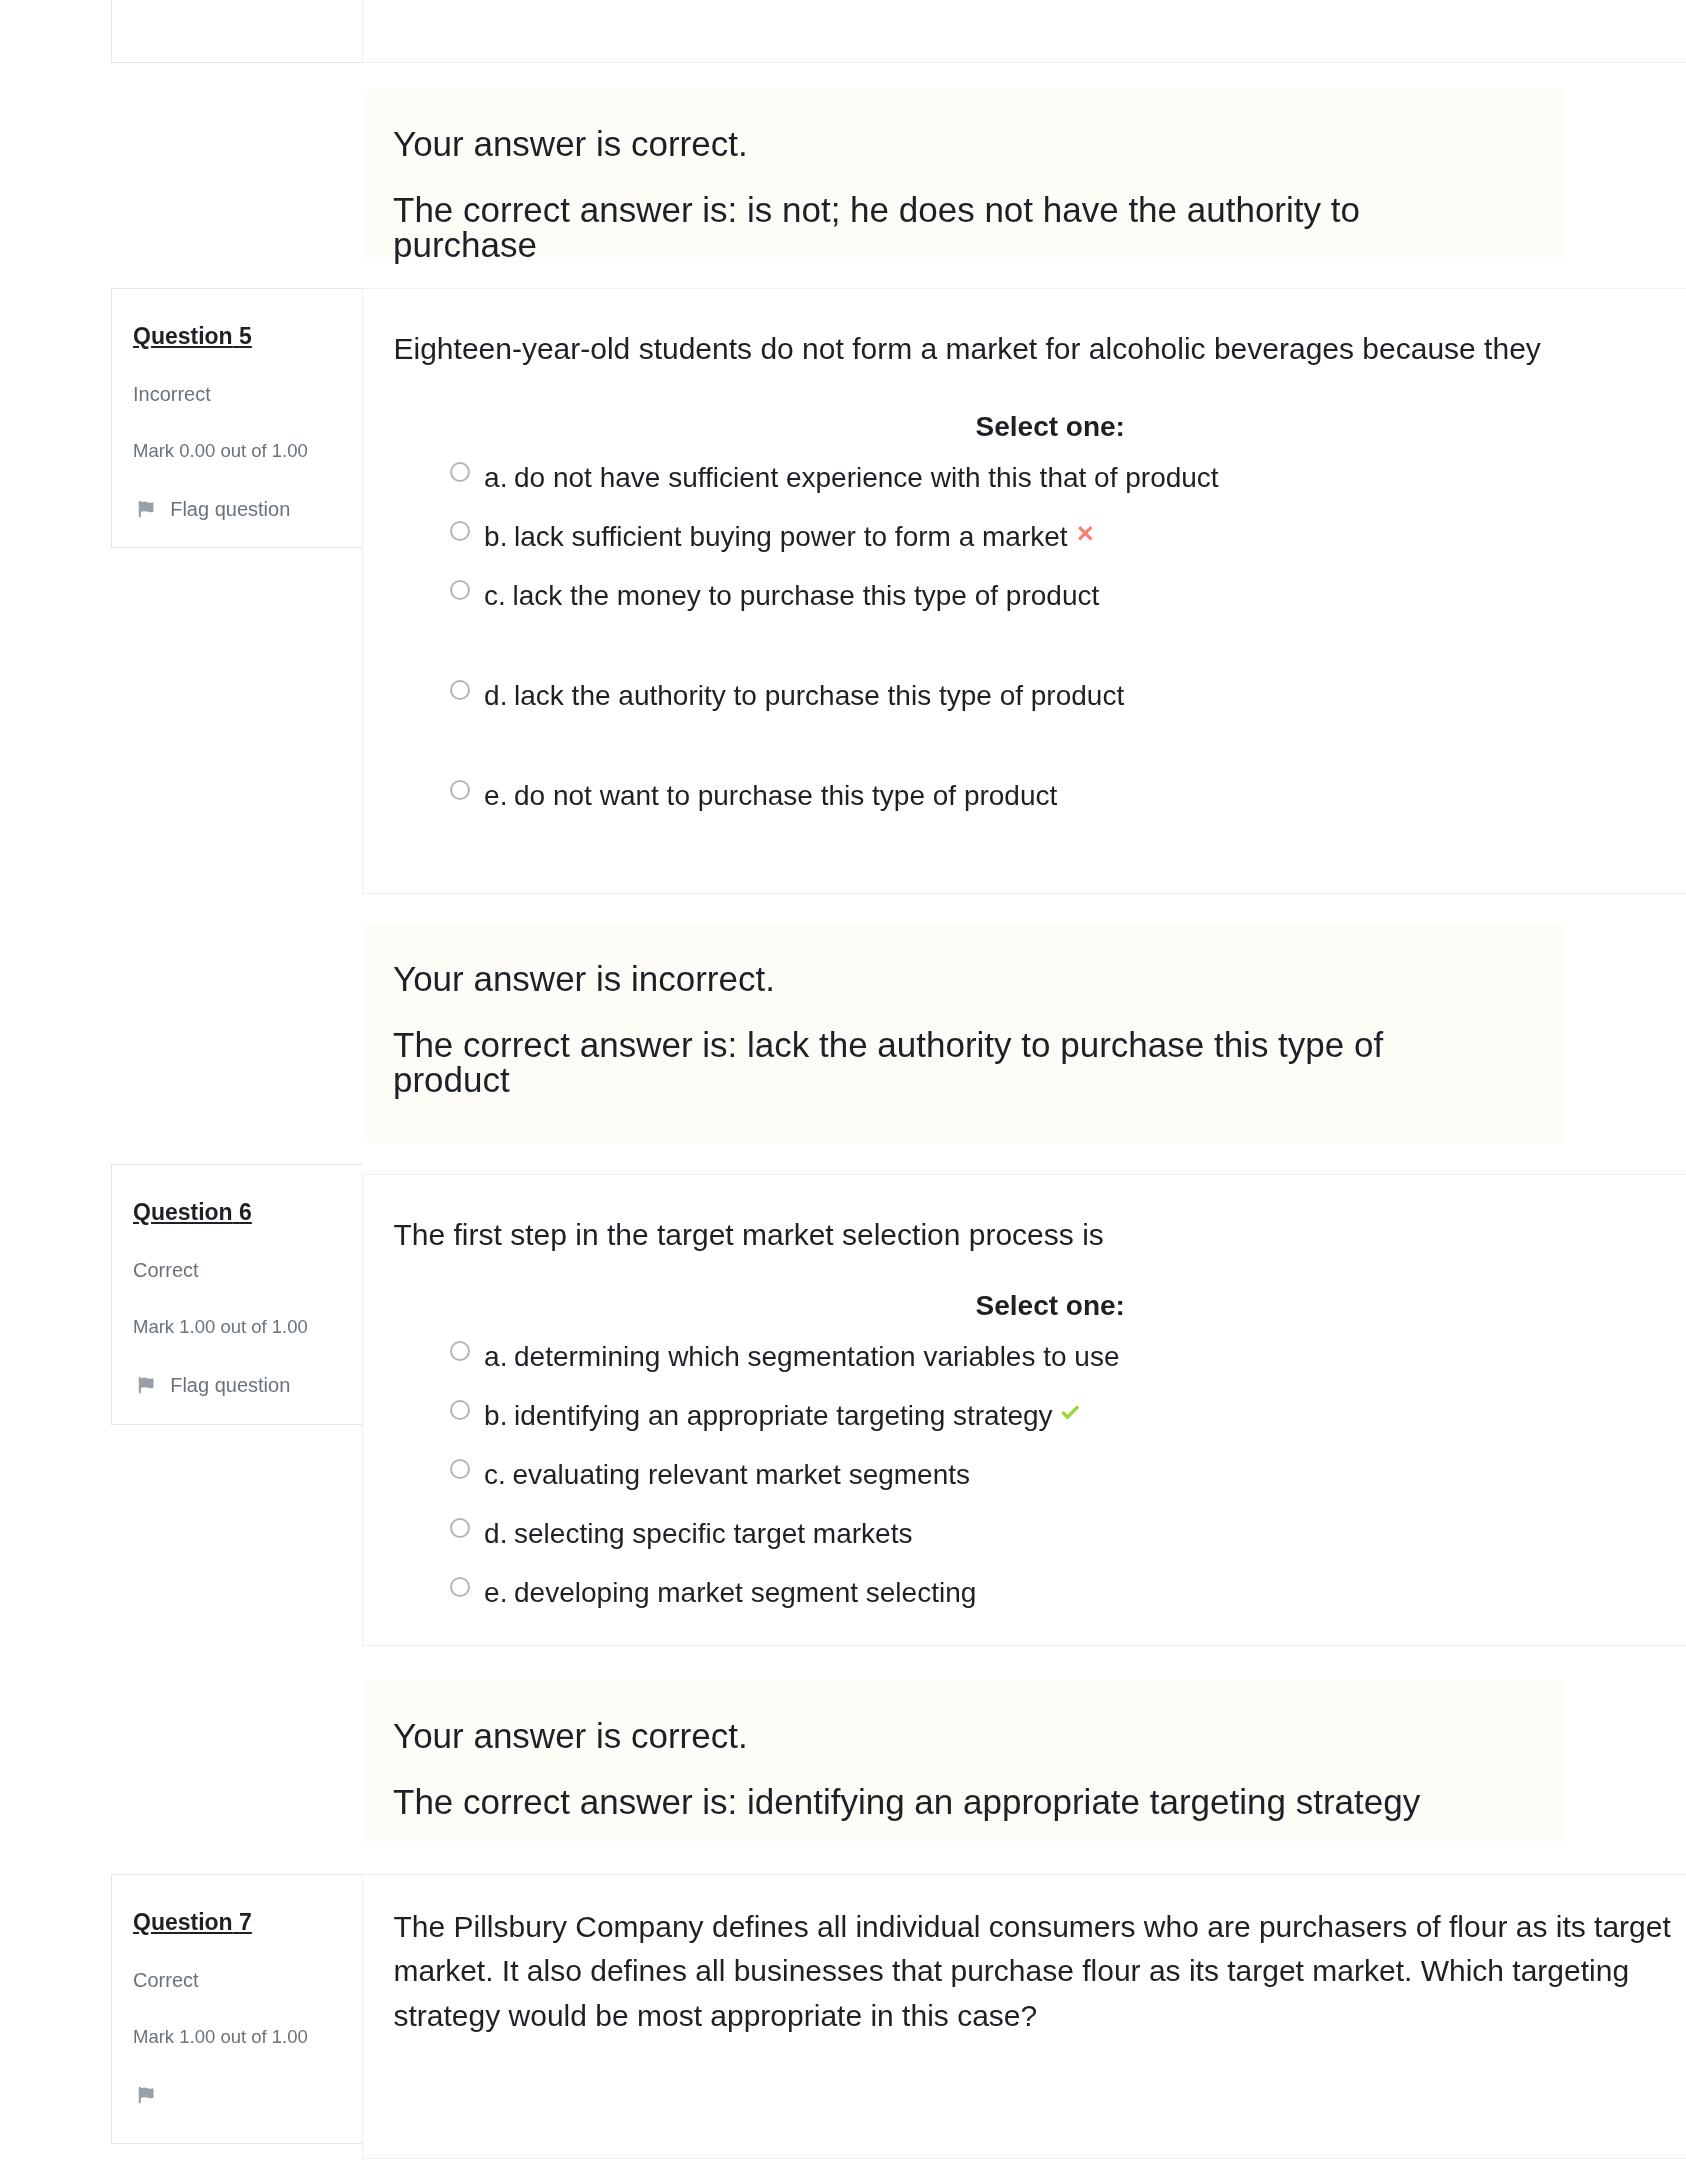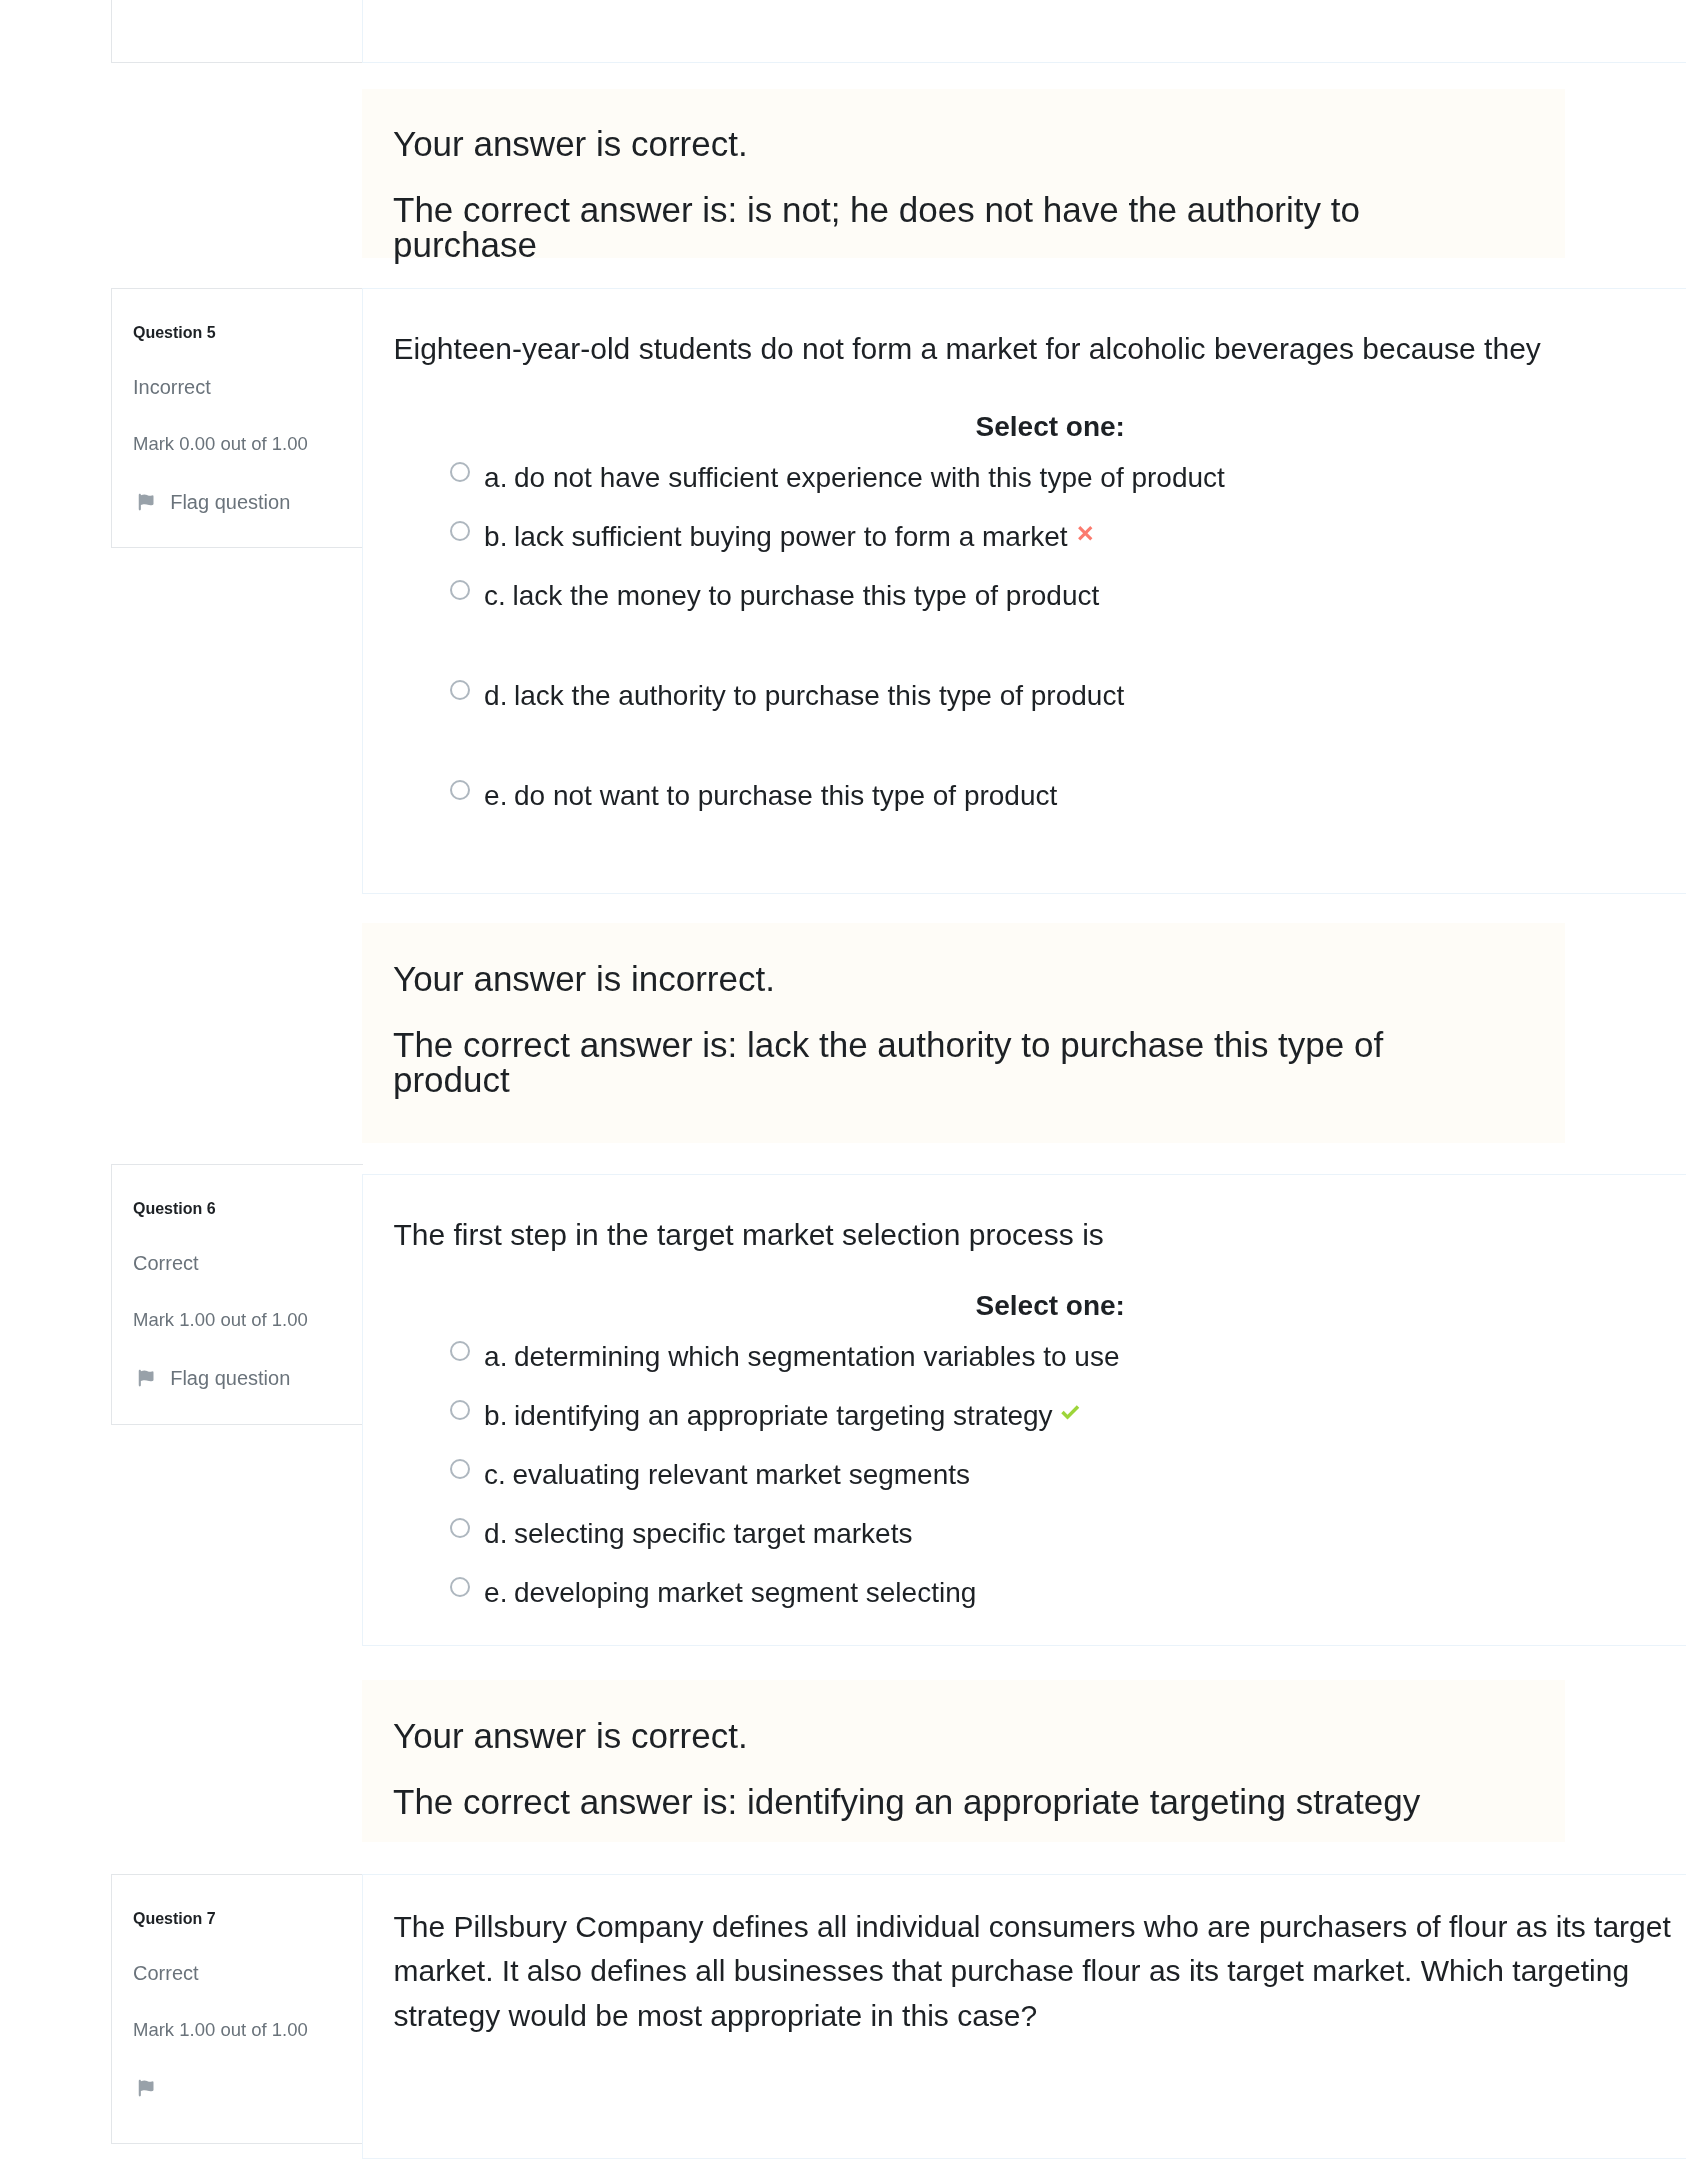--- a/index.html
+++ b/index.html
@@ -2,21 +2,21 @@
 <html style="font-size:10.6px"><head>
 <meta charset="utf-8">
 <style>
   html,body{margin:0;padding:0;background:#ffffff;}
   body{font-family:"Liberation Sans",sans-serif;color:#1d2125;}
   .page{width:1686px;height:2183px;position:relative;overflow:hidden;background:#fff;}
   .info{position:absolute;left:111px;width:252px;box-sizing:border-box;
         border:0.7px solid #e3e6e9;border-right:0;background:#fff;padding:36px 16px 0 21px;}
   .content{position:absolute;left:362px;width:1429px;box-sizing:border-box;
         border:1.3px solid #eaf3fa;background:#fff;padding:38px 83px 0 30.5px;}
-  .qno{font-weight:700;font-size:16px;line-height:1;margin:0;color:#1d2125;}
+  .qno{font-weight:700;font-size:23px;line-height:1;margin:0;color:#1d2125;text-decoration:underline;}
   .state{font-size:20px;color:#6a737b;margin-top:36px;line-height:1;}
   .grade{font-size:18.5px;color:#6a737b;margin-top:38px;line-height:1;}
   .flagline{margin-top:38px;font-size:20px;color:#6a737b;display:flex;align-items:flex-end;line-height:1;}
   .flagico{display:inline-flex;margin-right:14.6px;color:#98a1a9;margin-left:2.6px;}
   .qtext{font-size:30px;line-height:1.48;color:#1d2125;margin:0;}
   .selectone{font-weight:700;font-size:28px;color:#1d2125;line-height:1;text-align:center;}
   .opts{margin-top:22.5px;}
   .opt{display:flex;align-items:flex-start;font-size:28px;line-height:1;color:#1d2125;margin-top:31px;}
   .opt:first-child{margin-top:0;}
   .radio{width:20px;height:20px;border:2px solid #aeb7bf;border-radius:50%;flex:0 0 auto;
@@ -50,21 +50,21 @@
         <span class="flagtxt">Flag question</span>
       </div>
   </div>
   <div class="content" style="top:288px;height:606px">
     <p class="qtext">Eighteen-year-old students do not form a market for alcoholic beverages because they</p>
     <div class="selectone" style="margin-top:42px">Select one:</div>
     <div class="opts">
       <div class="opt">
         <span class="radio"></span>
         <span class="letter">a.</span>
-        <span class="otext">do not have sufficient experience with this type of product</span>
+        <span class="otext">do not have sufficient experience with this that of product</span>
       </div>
       <div class="opt">
         <span class="radio"></span>
         <span class="letter">b.</span>
         <span class="otext">lack sufficient buying power to form a market</span>
           <span class="mark">
             <svg viewBox="0 0 16 16" width="22.5" height="22.5" aria-hidden="true">
               <path fill="#fb7b6f" d="M13.1 4.45 11.55 2.9 8 6.45 4.45 2.9 2.9 4.45 6.45 8 2.9 11.55l1.55 1.55L8 9.55l3.55 3.55 1.55-1.55L9.55 8z"></path>
             </svg>
           </span>

